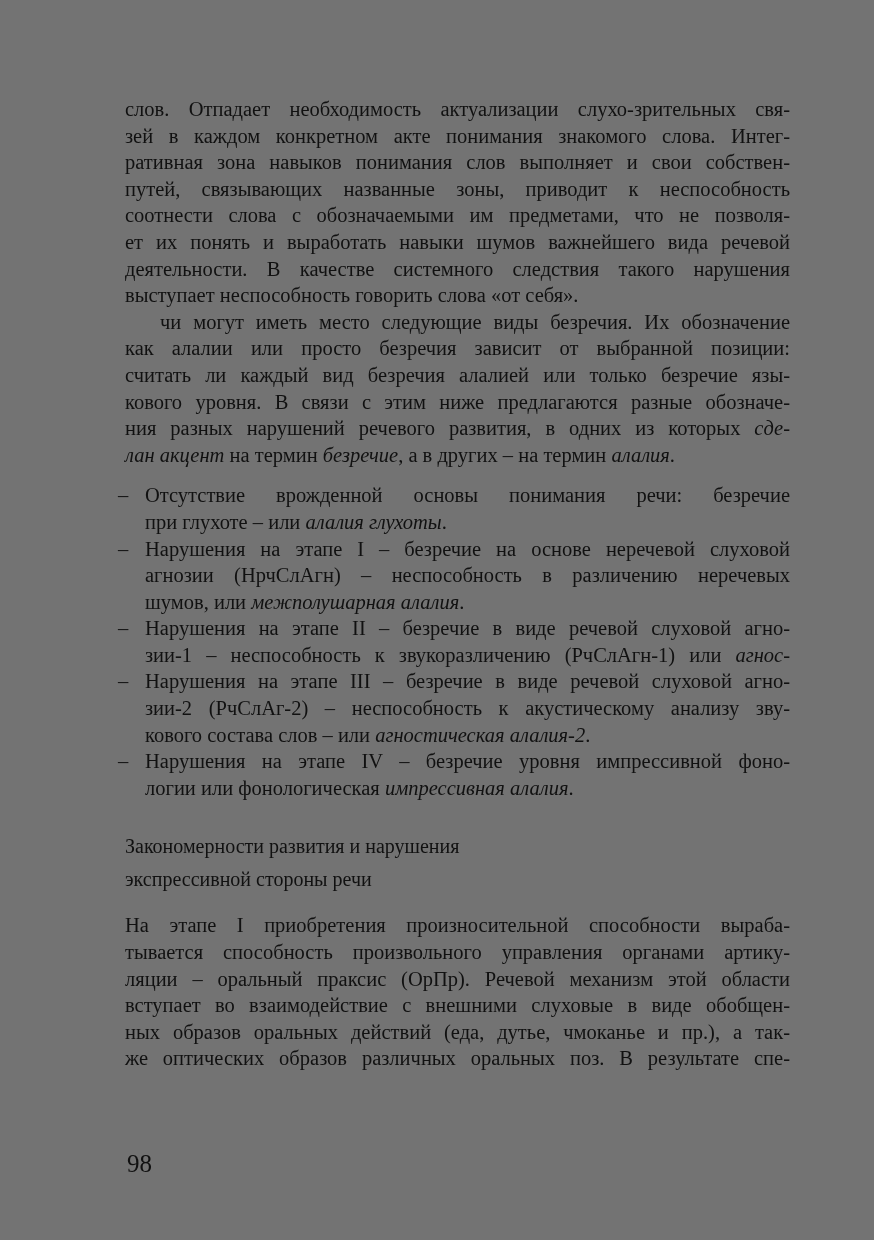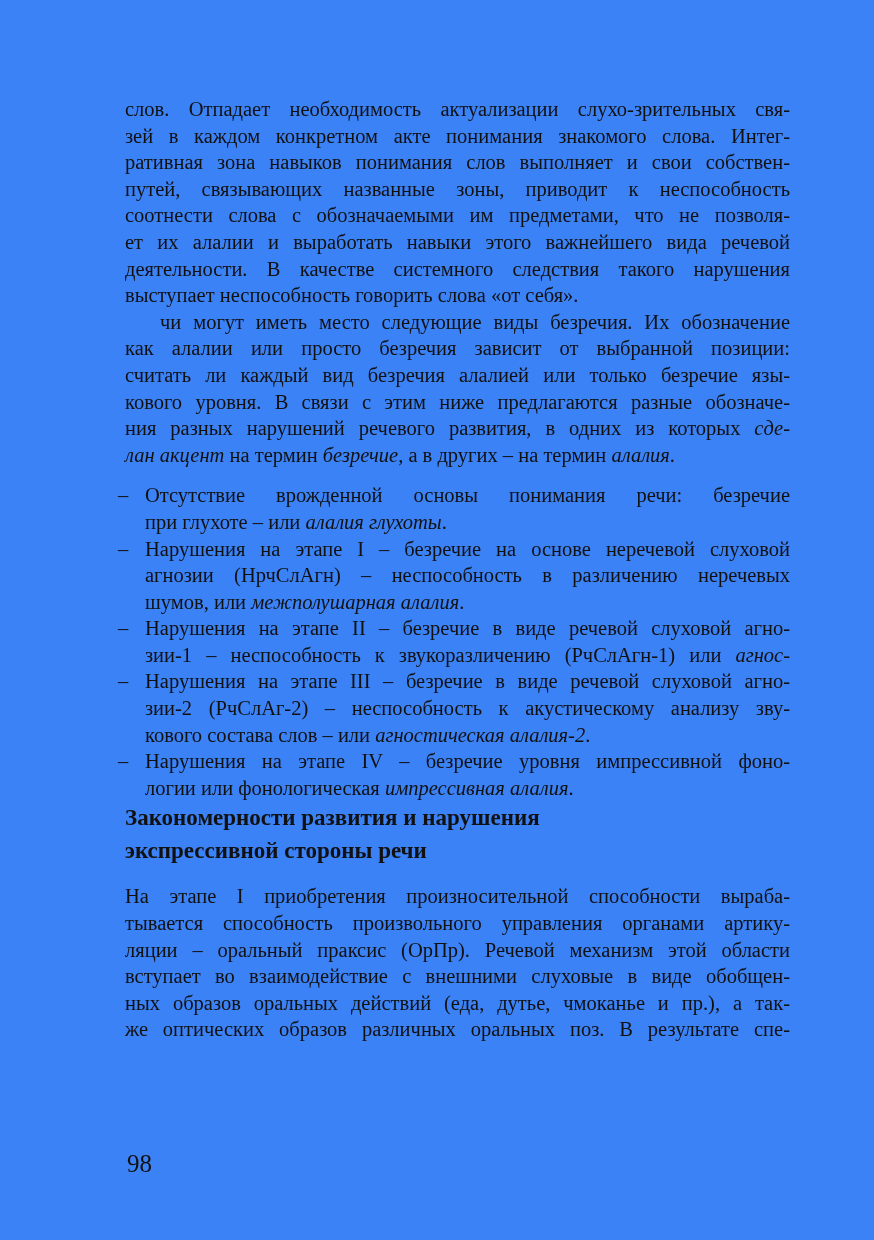--- a/index.html
+++ b/index.html
@@ -1,20 +1,20 @@
 <!DOCTYPE html>
 <html><head>
 <meta charset="utf-8">
 <style>
   html, body { margin: 0; padding: 0; background: #ffffff; }
   .page {
     position: relative;
     width: 874px;
     height: 1240px;
-    background: #3b82f6;
+    background: #737373;
     color: #111111;
     font-family: "Liberation Serif", "DejaVu Serif", serif;
     overflow: hidden;
   }
   .content {
     position: absolute;
     left: 125px;
     top: 96px;
     width: 665px;
     font-size: 20.5px;
@@ -30,23 +30,24 @@
   .para.indent .line:first-child { text-indent: 35px; }
   .it { font-style: italic; }
   .list { margin-top: 14px; padding-left: 20px; }
   .list-item { position: relative; }
   .bullet {
     position: absolute;
     left: -27px;
     top: 0;
   }
   .heading {
-    font-weight: bold;
-    font-size: 23px;
+    font-weight: normal;
+    font-size: 20px;
     line-height: 33px;
+    margin-top: 29px;
     margin-bottom: 16px;
   }
   .heading .line { text-align: left; text-align-last: left; }
   .page-number {
     position: absolute;
     left: 127px;
     top: 1150px;
     font-size: 25px;
     color: #111111;
   }
@@ -55,21 +56,21 @@
 <body>
 
 <div class="page">
   <div class="content">
       <div class="para">
         <div class="line"><span>слов. Отпадает необходимость актуализации слухо-зрительных свя-</span></div>
         <div class="line"><span>зей в каждом конкретном акте понимания знакомого слова. Интег-</span></div>
         <div class="line"><span>ративная зона навыков понимания слов выполняет и свои собствен-</span></div>
         <div class="line"><span>путей, связывающих названные зоны, приводит к неспособность</span></div>
         <div class="line"><span>соотнести слова с обозначаемыми им предметами, что не позволя-</span></div>
-        <div class="line"><span>ет их алалии и выработать навыки этого важнейшего вида речевой</span></div>
+        <div class="line"><span>ет их понять и выработать навыки шумов важнейшего вида речевой</span></div>
         <div class="line"><span>деятельности. В качестве системного следствия такого нарушения</span></div>
         <div class="line last"><span>выступает неспособность говорить слова «от себя».</span></div>
       </div>
       <div class="para indent">
         <div class="line"><span>чи могут иметь место следующие виды безречия. Их обозначение</span></div>
         <div class="line"><span>как алалии или просто безречия зависит от выбранной позиции:</span></div>
         <div class="line"><span>считать ли каждый вид безречия алалией или только безречие язы-</span></div>
         <div class="line"><span>кового уровня. В связи с этим ниже предлагаются разные обозначе-</span></div>
         <div class="line"><span>ния разных нарушений речевого развития, в одних из которых </span><span class="it">сде-</span></div>
         <div class="line last"><span class="it">лан акцент</span><span> на термин </span><span class="it">безречие</span><span>, а в других – на термин </span><span class="it">алалия</span><span>.</span></div>

